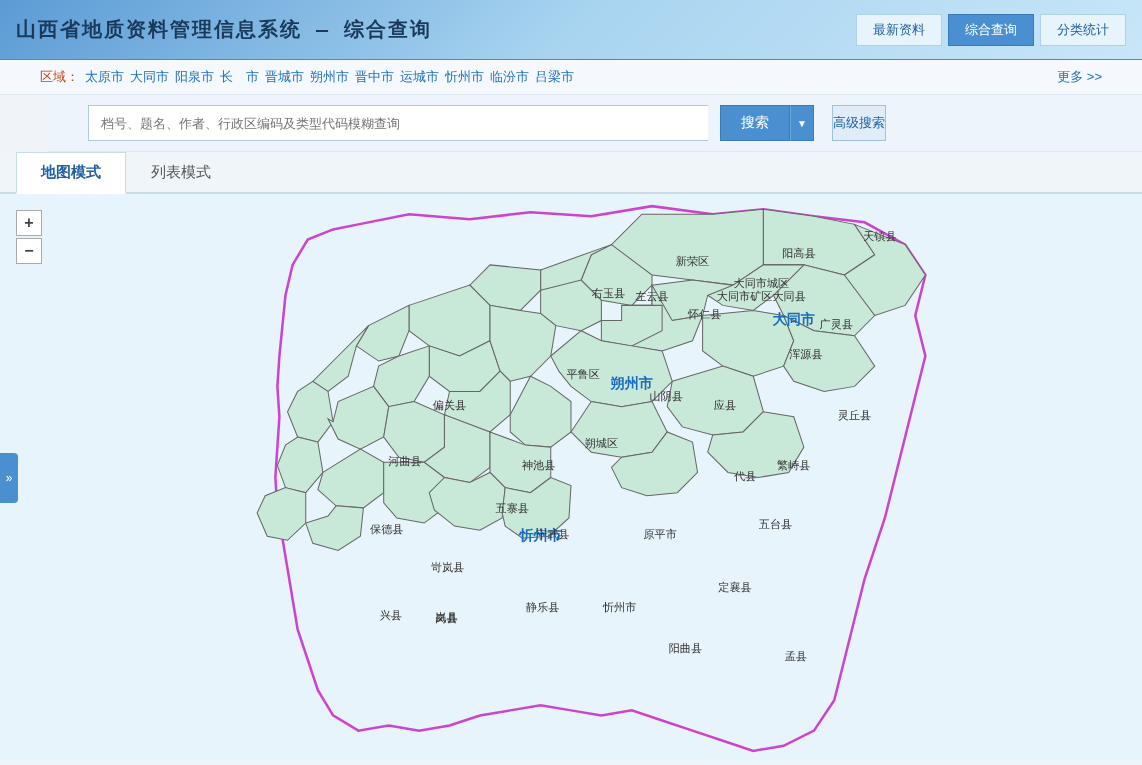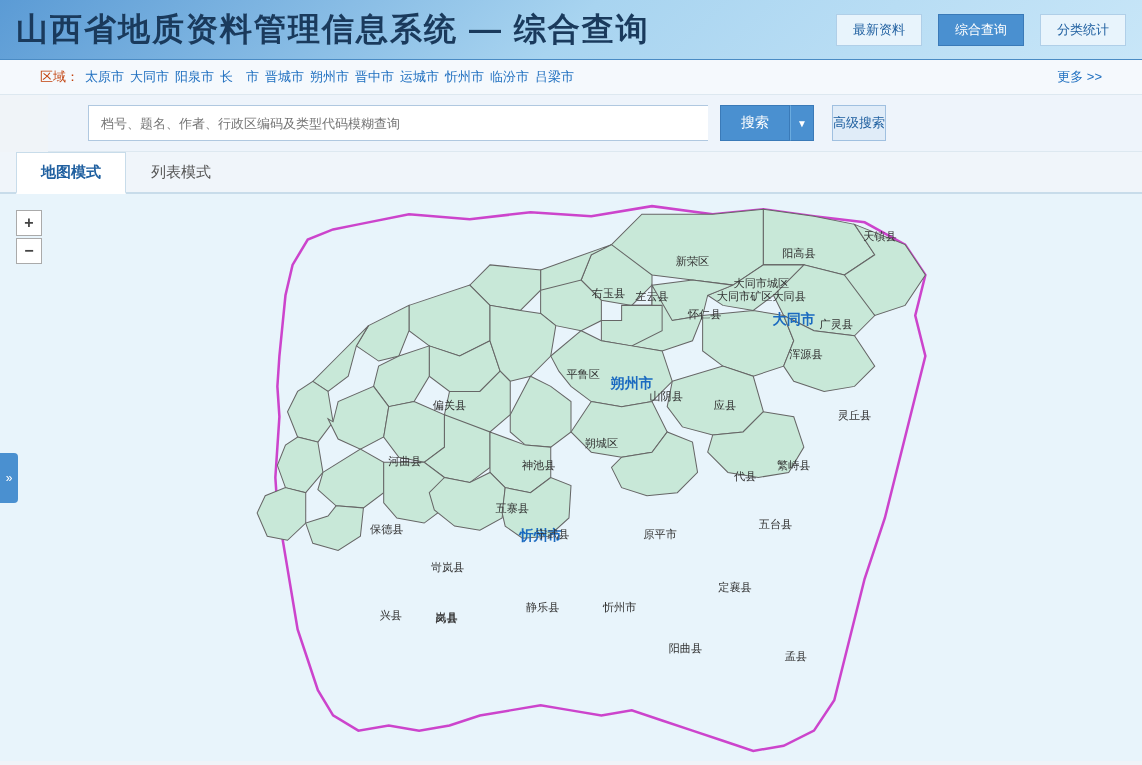--- a/index.html
+++ b/index.html
@@ -9,28 +9,29 @@
     .header {
       background: linear-gradient(135deg, #5b9bd5 0%, #a8d4f0 50%, #c8e6f8 100%);
       height: 60px;
       display: flex;
       align-items: center;
       justify-content: space-between;
       padding: 0 16px;
       border-bottom: 1px solid #4a8bc4;
     }
     .header-title {
-      font-size: 32px;
+      font-size: 20px;
       font-weight: bold;
       color: #1a3a5c;
       letter-spacing: 2px;
+      font-family: Liberation Mono, monospace;
     }
     .header-nav {
       display: flex;
-      gap: 16px;
+      gap: 6px;
     }
     .header-nav-btn {
       padding: 6px 16px;
       border: 1px solid #b0cfe8;
       background: #e8f4fc;
       color: #2060a0;
       font-size: 13px;
       cursor: pointer;
       font-family: 'Microsoft YaHei', Arial, sans-serif;
     }

